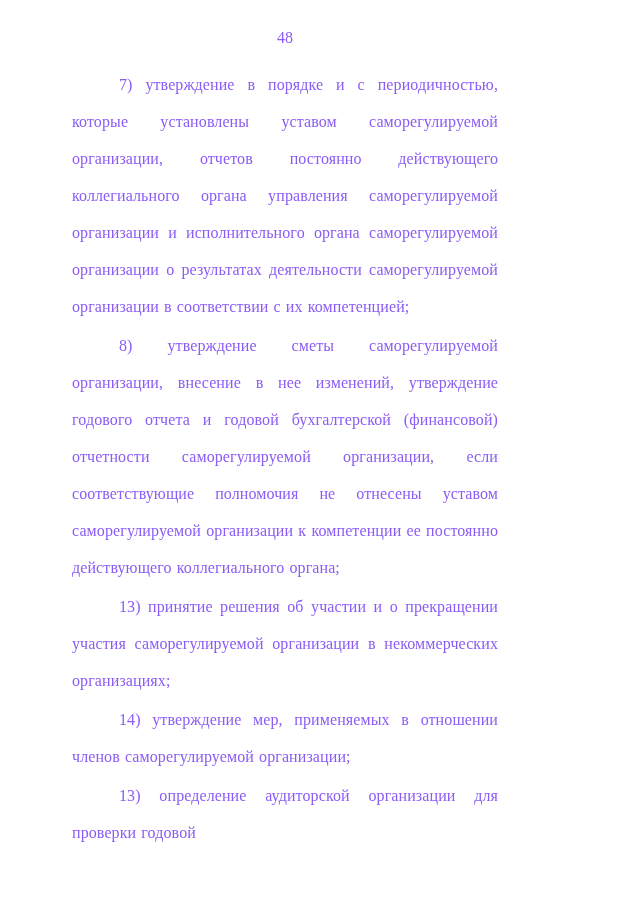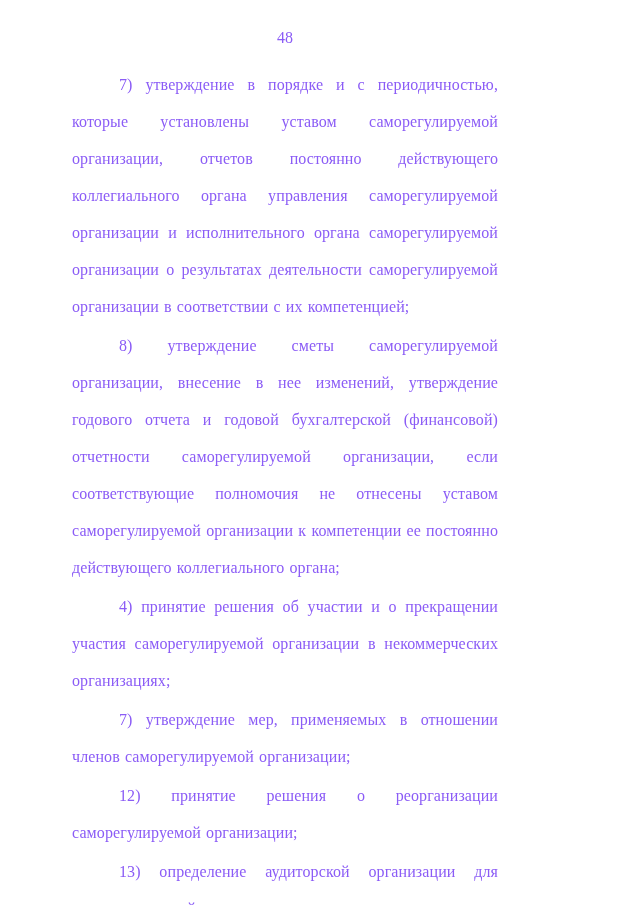--- a/index.html
+++ b/index.html
@@ -36,18 +36,17 @@
 </style>
 </head>
 <body>
 
 <div class="page">
   <div class="page-number">48</div>
 
   <div class="content">
     <p>7) утверждение в порядке и с периодичностью, которые установлены уставом саморегулируемой организации, отчетов постоянно действующего коллегиального органа управления саморегулируемой организации и исполнительного органа саморегулируемой организации о результатах деятельности саморегулируемой организации в соответствии с их компетенцией;</p>
     <p>8) утверждение сметы саморегулируемой организации, внесение в нее изменений, утверждение годового отчета и годовой бухгалтерской (финансовой) отчетности саморегулируемой организации, если соответствующие полномочия не отнесены уставом саморегулируемой организации к компетенции ее постоянно действующего коллегиального органа;</p>
-    <p>4) принятие решения об участии и о прекращении участия саморегулируемой организации в некоммерческих организациях;</p>
-    <p>7) утверждение мер, применяемых в отношении членов саморегулируемой организации;</p>
-    <p>12) принятие решения о реорганизации саморегулируемой организации;</p>
+    <p>13) принятие решения об участии и о прекращении участия саморегулируемой организации в некоммерческих организациях;</p>
+    <p>14) утверждение мер, применяемых в отношении членов саморегулируемой организации;</p>
     <p>13) определение аудиторской организации для проверки годовой</p>
   </div>
 </div>
 
 </body></html>

